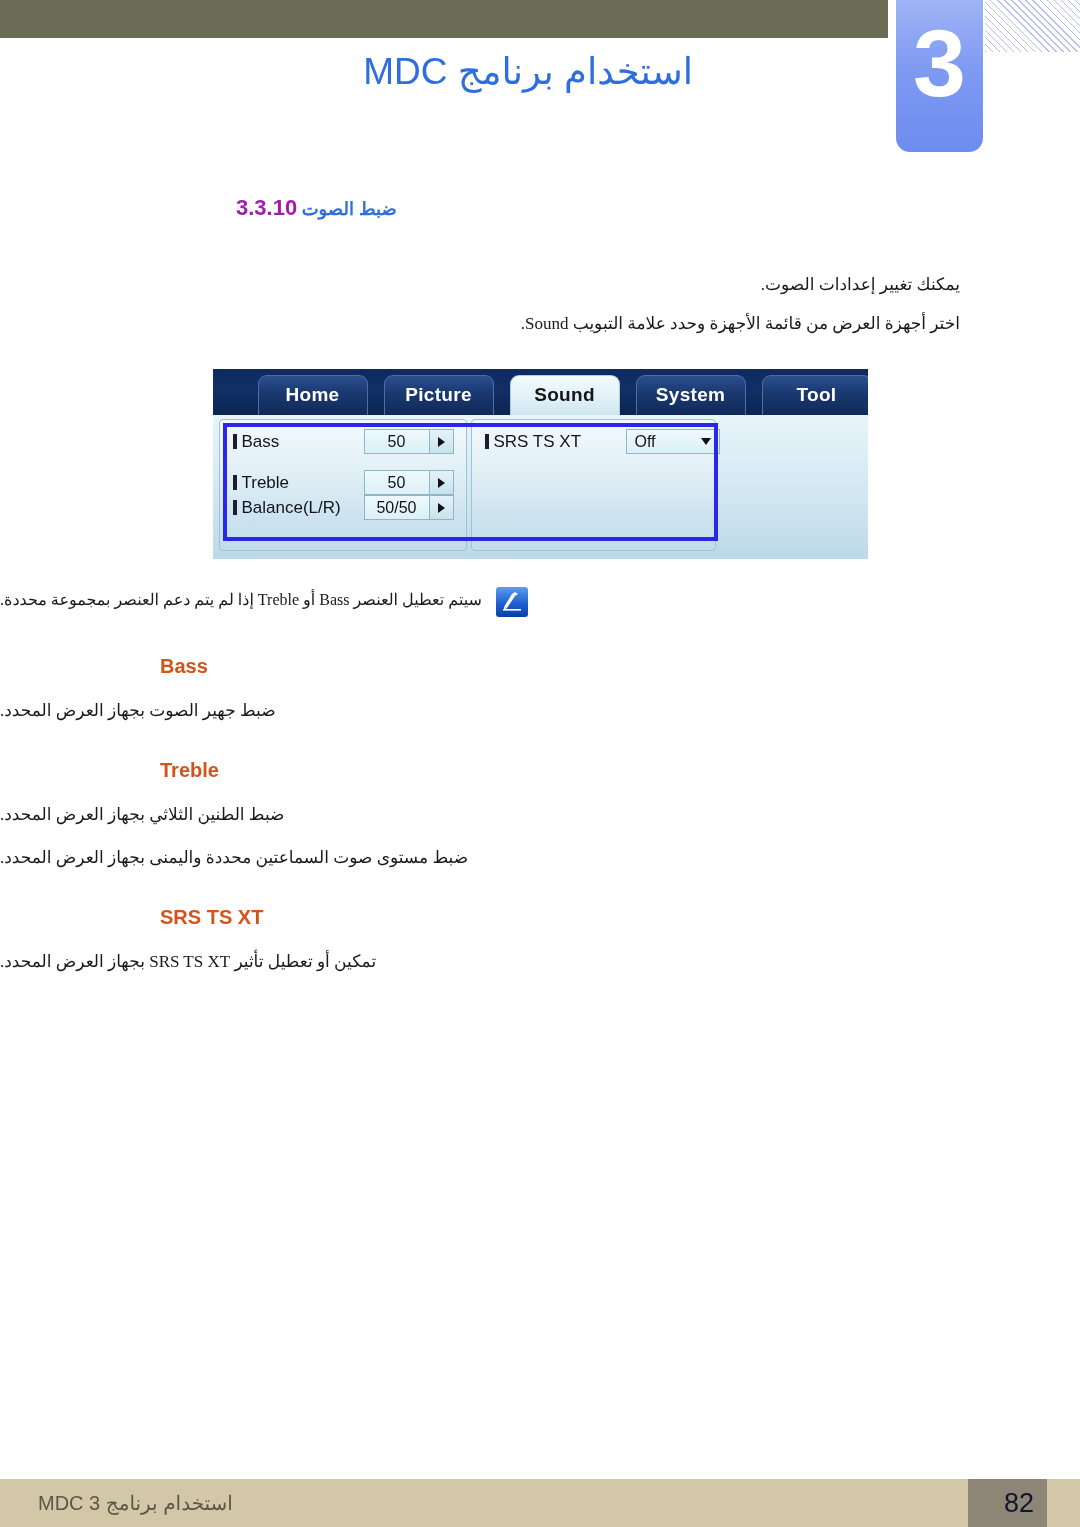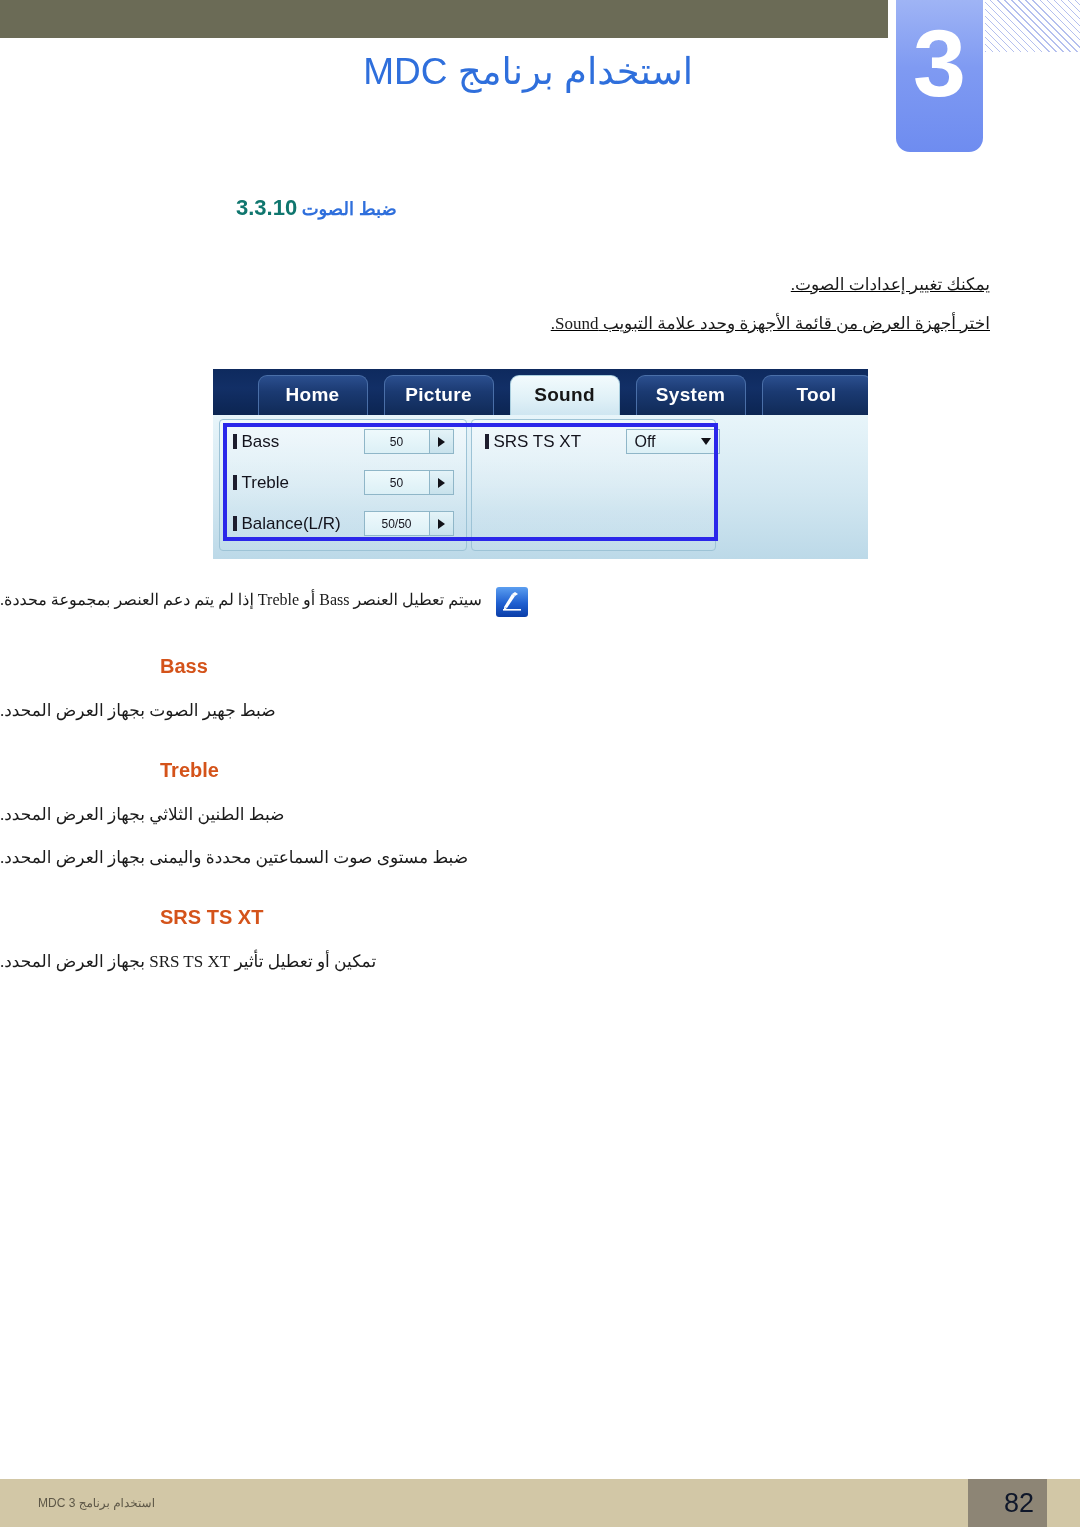--- a/index.html
+++ b/index.html
@@ -113,21 +113,21 @@
     display: inline-block;
     font-size: 18px;
     font-weight: bold;
     color: #2f6fdc;
     white-space: nowrap;
     font-family: "Liberation Sans", sans-serif;
   }
   .section-number {
     font-size: 22px;
     font-weight: bold;
-    color: #0f766e;
+    color: #a21caf;
     margin-left: 16px;
     font-family: "Liberation Sans", sans-serif;
   }
 
   .body-para {
     direction: rtl;
     text-align: right;
     width: 755px;
     margin: 22px auto 0 auto;
     margin-right: 0;
@@ -135,23 +135,22 @@
     font-size: 17px;
     color: #1a1a1a;
     line-height: 1.7;
     font-family: "Liberation Serif", "DejaVu Serif", serif;
   }
   .para-wrap {
     width: 1080px;
     display: flex;
     justify-content: flex-end;
     padding-left: 0;
-    padding-right: 90px;
-    box-sizing: border-box;
-    text-decoration: underline;
+    padding-right: 120px;
+    box-sizing: border-box;
   }
 
   
   .mdc-wrap {
     width: 1080px;
     display: flex;
     justify-content: center;
     margin-top: 30px;
   }
   .mdc-shot {
@@ -253,21 +252,21 @@
     white-space: nowrap;
   }
   .mdc-field {
     height: 25px;
     background: linear-gradient(to bottom, #eef9fc 0%, #dcf0f6 100%);
     border: 1px solid #8fb6c8;
     box-sizing: border-box;
     display: flex;
     align-items: center;
     justify-content: center;
-    font-size: 12px;
+    font-size: 16px;
     color: #13131c;
     font-family: "Liberation Sans", sans-serif;
   }
   .mdc-spin {
     width: 24px;
     height: 25px;
     background: linear-gradient(to bottom, #e4f3f8 0%, #c8e2ec 100%);
     border: 1px solid #8fb6c8;
     border-left: none;
     box-sizing: border-box;
@@ -400,21 +399,21 @@
     top: 0;
     left: 0;
     width: 955px;
     height: 48px;
     display: flex;
     align-items: center;
     justify-content: flex-end;
     padding-left: 0;
     padding-right: 0;
     box-sizing: border-box;
-    font-size: 12px;
+    font-size: 20px;
     color: #5d5747;
     direction: rtl;
     font-family: "Liberation Sans", sans-serif;
   }
 </style>
 </head>
 <body>
 
 <div class="header">
   <div class="header-olive-bar"></div>
@@ -468,21 +467,21 @@
 
         <div class="mdc-row" style="top:55px; left:20px;">
           <div class="mdc-bullet"></div>
           <div class="mdc-label" style="width:122px;">Treble</div>
           <div class="mdc-field" style="width:66px;">50</div>
           <div class="mdc-spin">
             <span class="tri-right"></span>
           </div>
         </div>
 
-        <div class="mdc-row" style="top:96px; left:20px;">
+        <div class="mdc-row" style="top:80px; left:20px;">
           <div class="mdc-bullet"></div>
           <div class="mdc-label" style="width:122px;">Balance(L/R)</div>
           <div class="mdc-field" style="width:66px;">50/50</div>
           <div class="mdc-spin">
             <span class="tri-right"></span>
           </div>
         </div>
 
         <div class="mdc-row" style="top:14px; left:272px;">
           <div class="mdc-bullet"></div>

